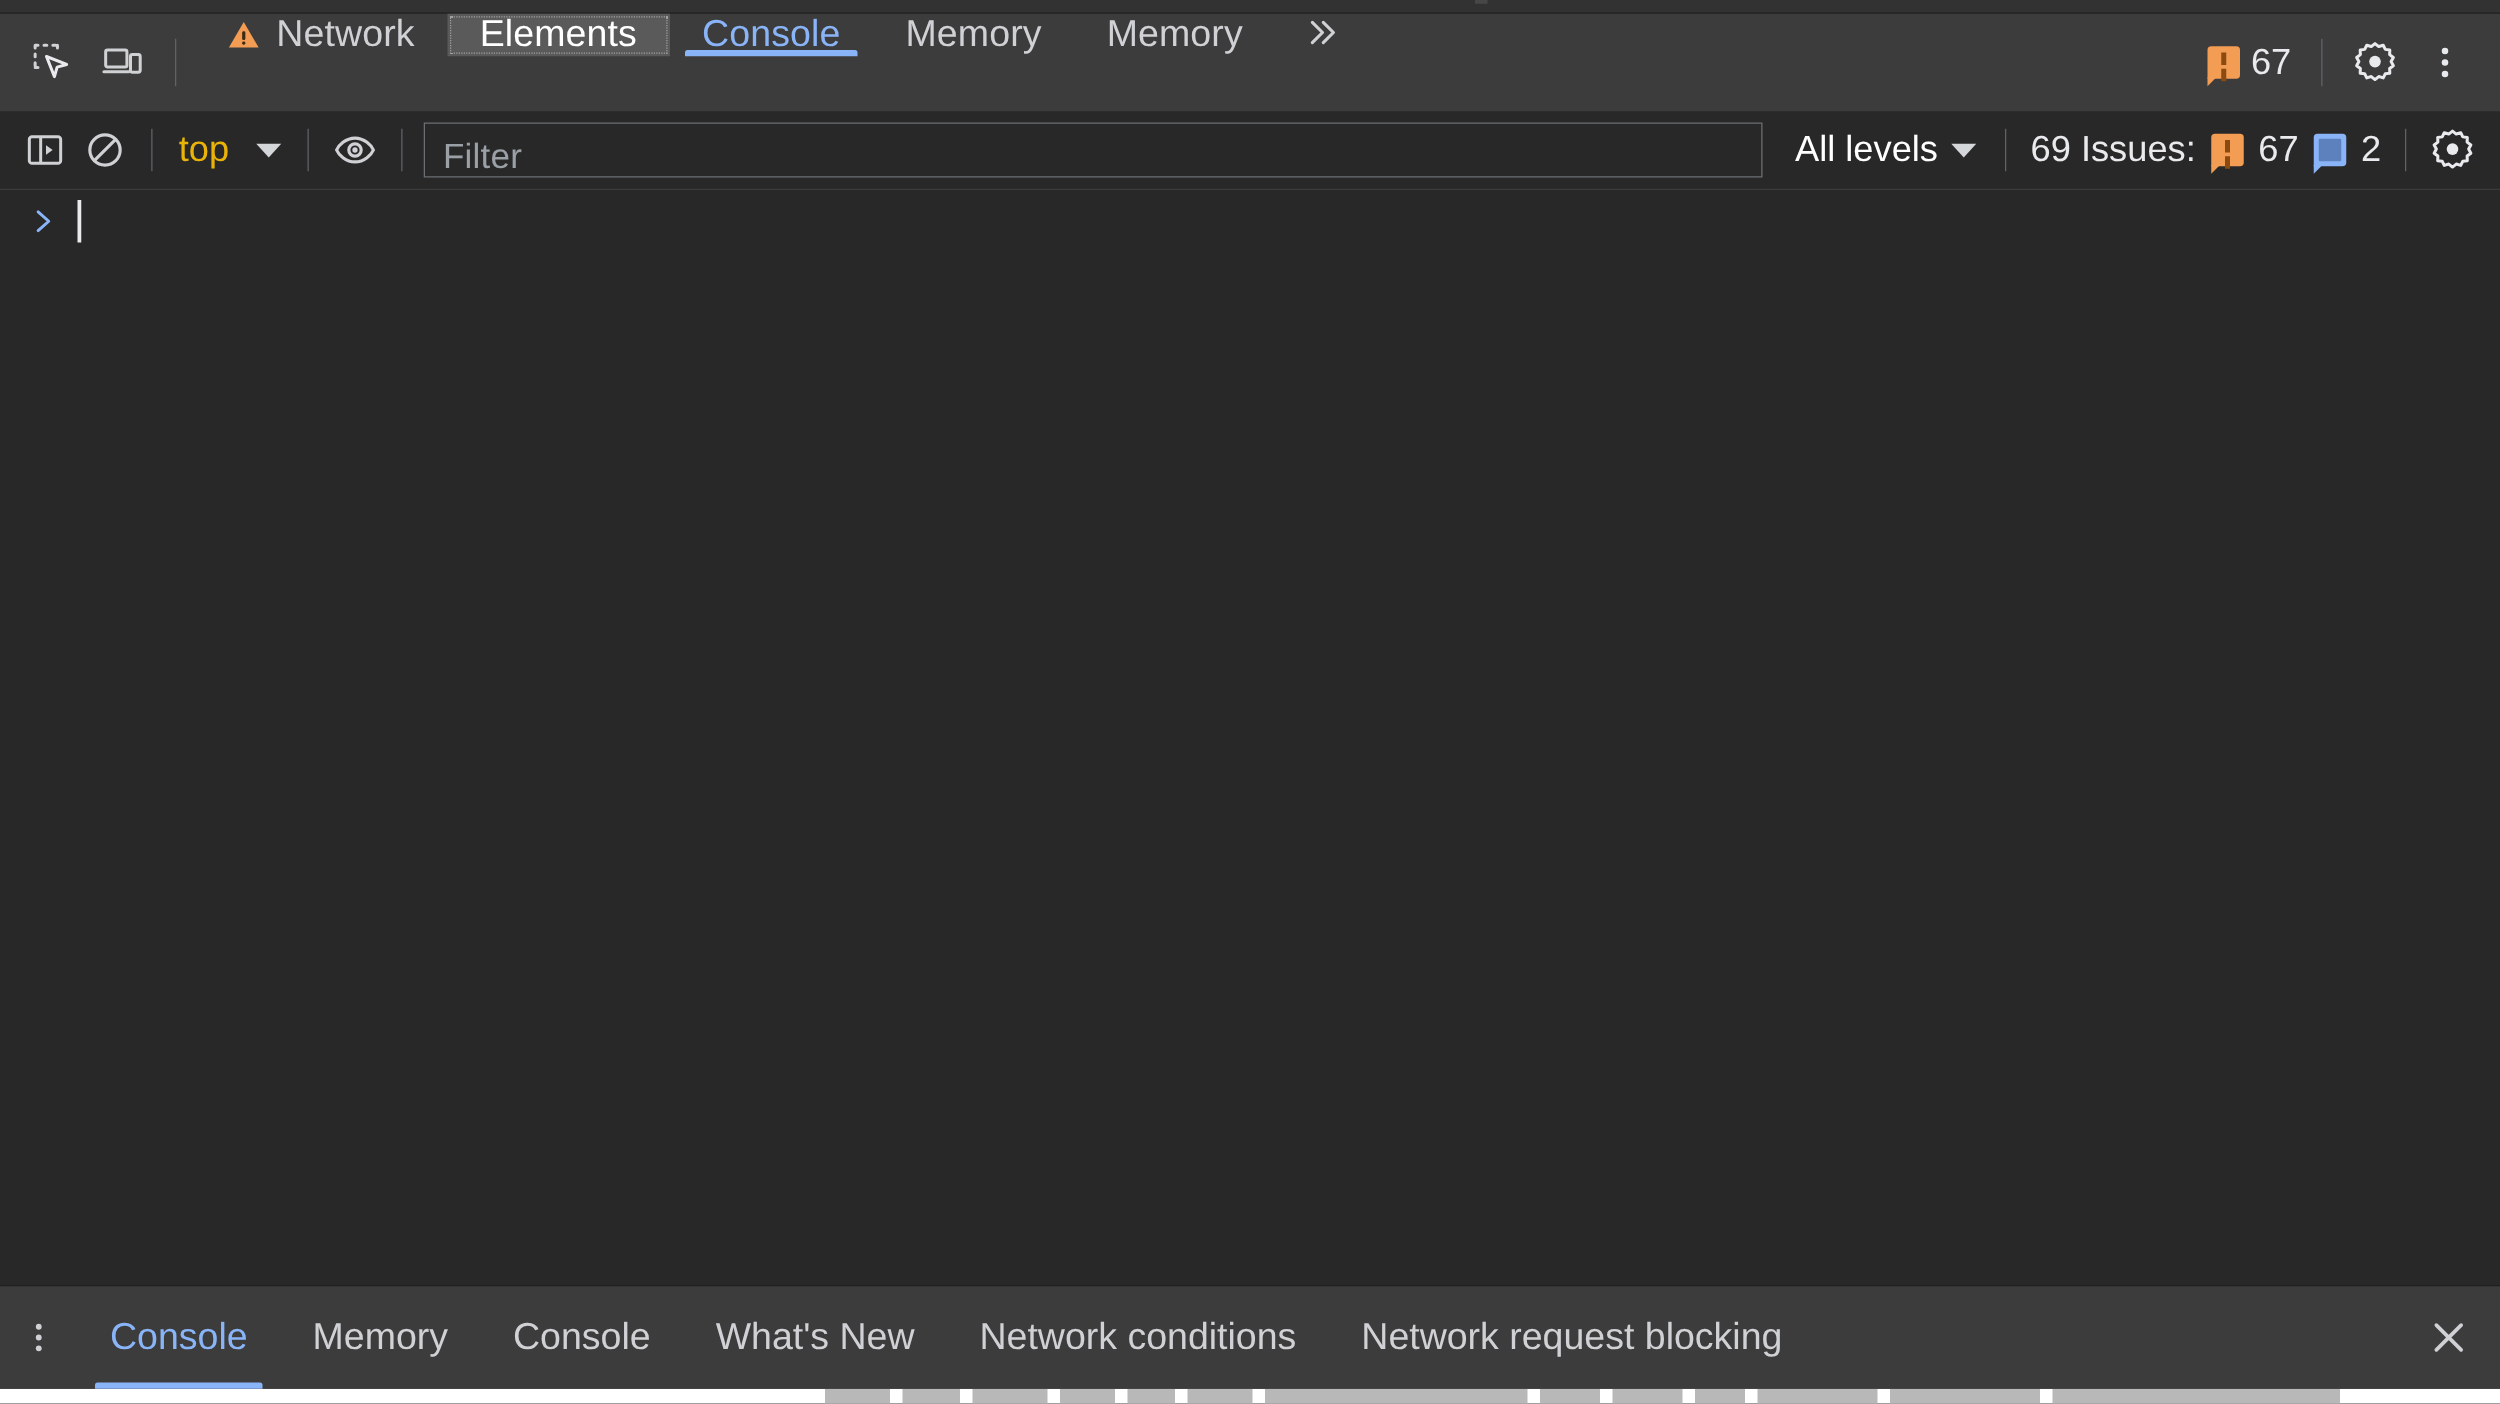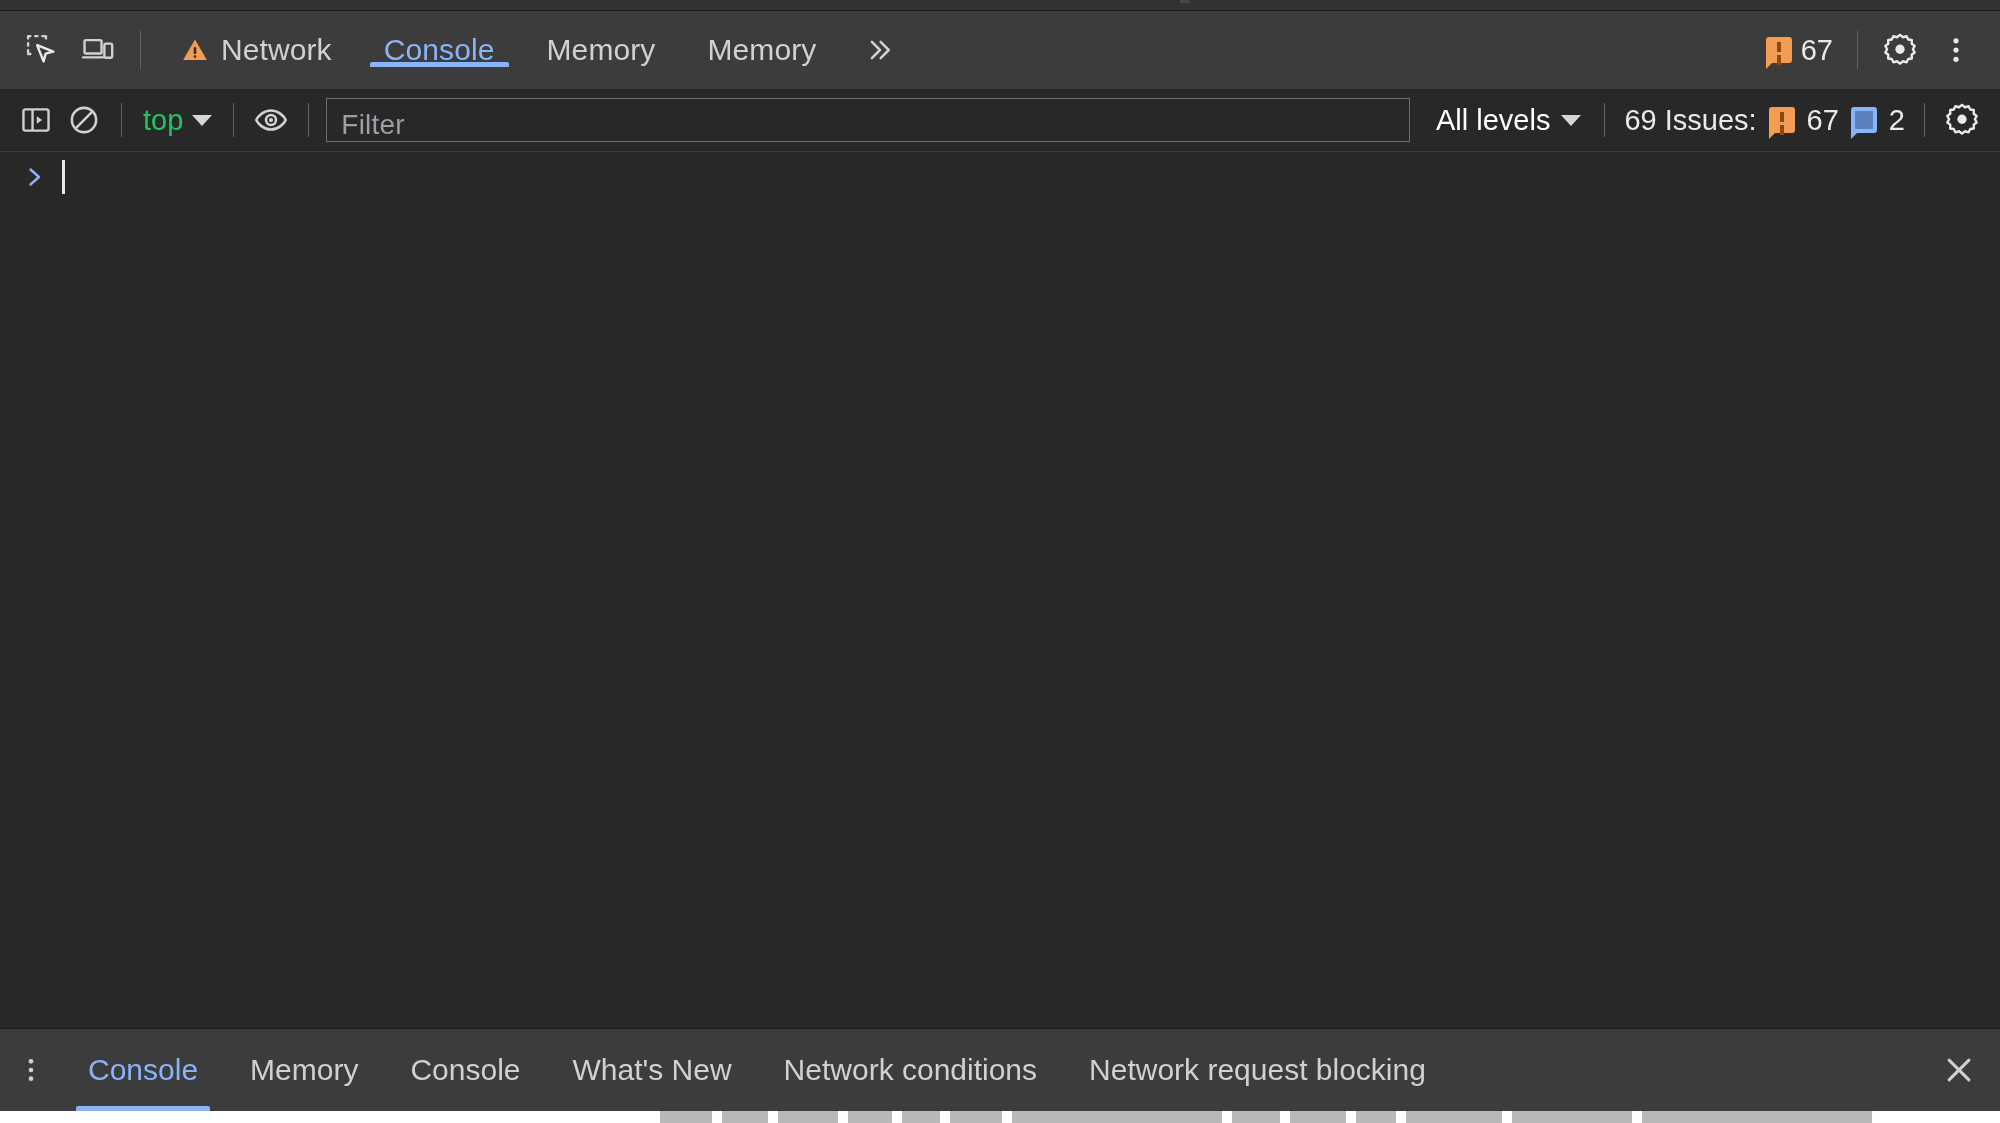--- a/index.html
+++ b/index.html
@@ -71,21 +71,21 @@
     width: 1px;
     height: 38px;
     background: #5f6368;
     margin: 0 14px;
     align-self: center;
     flex: none;
   }
 
   .tabs {
     display: flex;
-    align-items: center;
+    align-items: flex-start;
     height: 100%;
   }
   .tab {
     display: flex;
     align-items: center;
     gap: 12px;
     padding: 0 26px;
     font-size: 30px;
     color: #cfd1d4;
     cursor: pointer;
@@ -221,23 +221,23 @@
   .fb-sep {
     width: 1px;
     height: 34px;
     background: #5f6368;
     margin: 0 13px;
     flex: none;
   }
   .ctx-select {
     display: flex;
     align-items: center;
-    gap: 9px;
+    gap: 22px;
     font-size: 29px;
-    color: #22c55e;
+    color: #eab308;
     cursor: pointer;
     padding: 4px 8px;
     border-radius: 4px;
     white-space: nowrap;
   }
   .caret {
     width: 0;
     height: 0;
     border-left: 10px solid transparent;
     border-right: 10px solid transparent;
@@ -420,20 +420,23 @@
 
       <div class="tab">
         <svg class="warn-tri" width="28" height="28" viewBox="0 0 24 24">
           <path d="M12 3 L22.2 20.6 H1.8 Z" fill="#f29c54"></path>
           <rect x="10.9" y="9.4" width="2.2" height="6.1" rx="1" fill="#3c2a13"></rect>
           <rect x="10.9" y="16.5" width="2.2" height="2.2" rx="1" fill="#3c2a13"></rect>
         </svg>
         <span>Network</span>
       </div>
 
+      <div class="tab focused">
+        <span>Elements</span>
+      </div>
 
       <div class="tab active">
         <span>Console</span>
       </div>
 
       <div class="tab">
         <span>Memory</span>
       </div>
 
 

